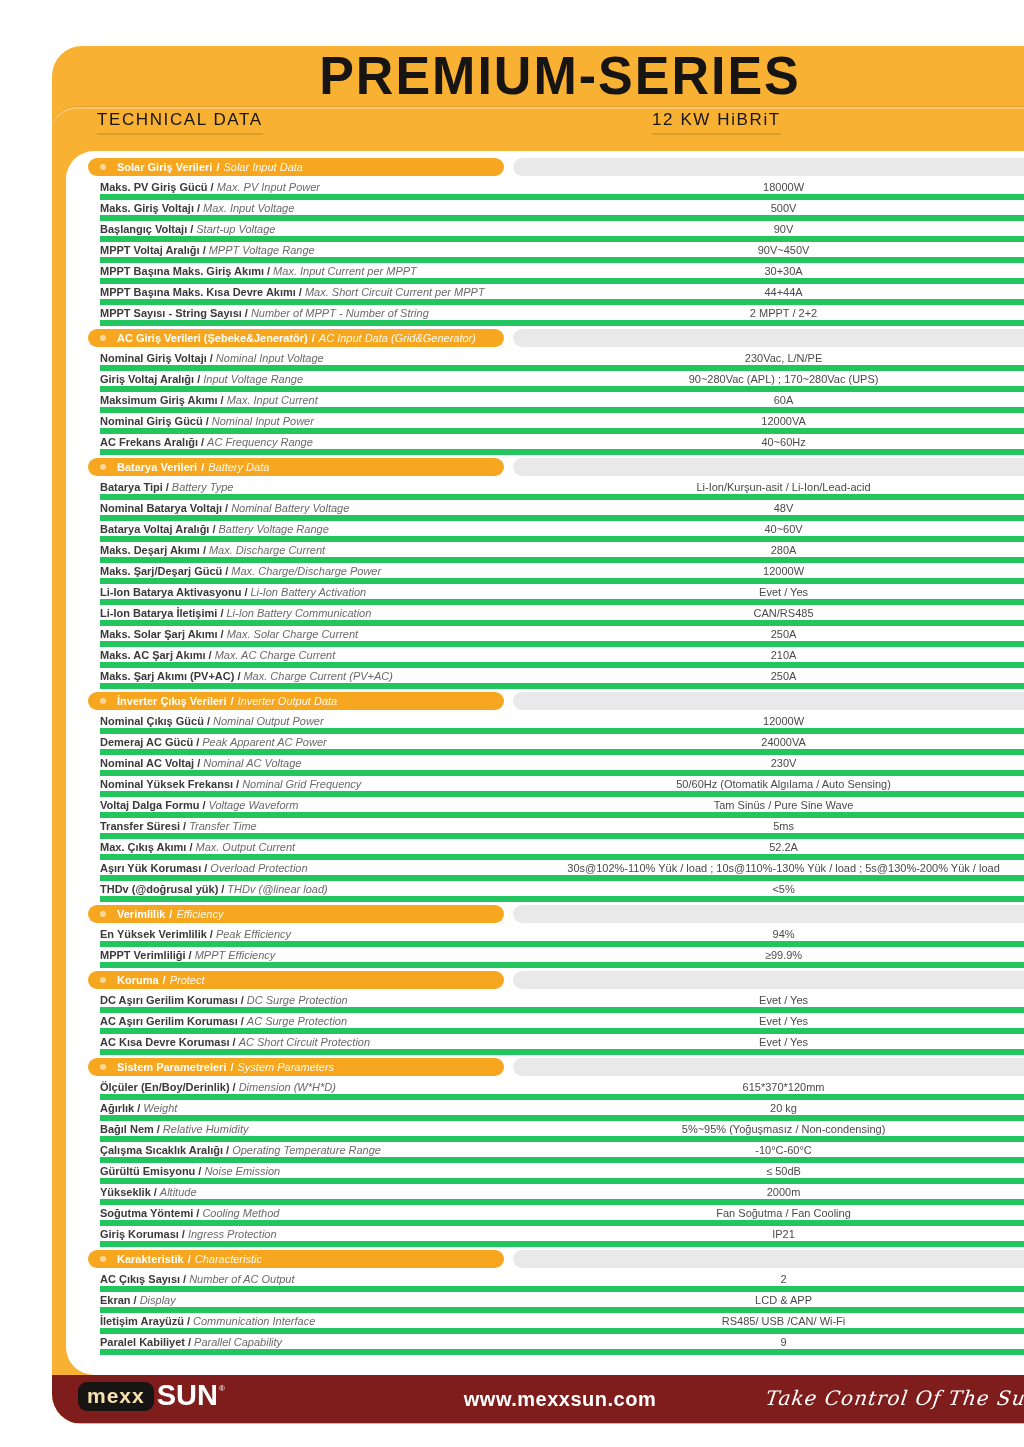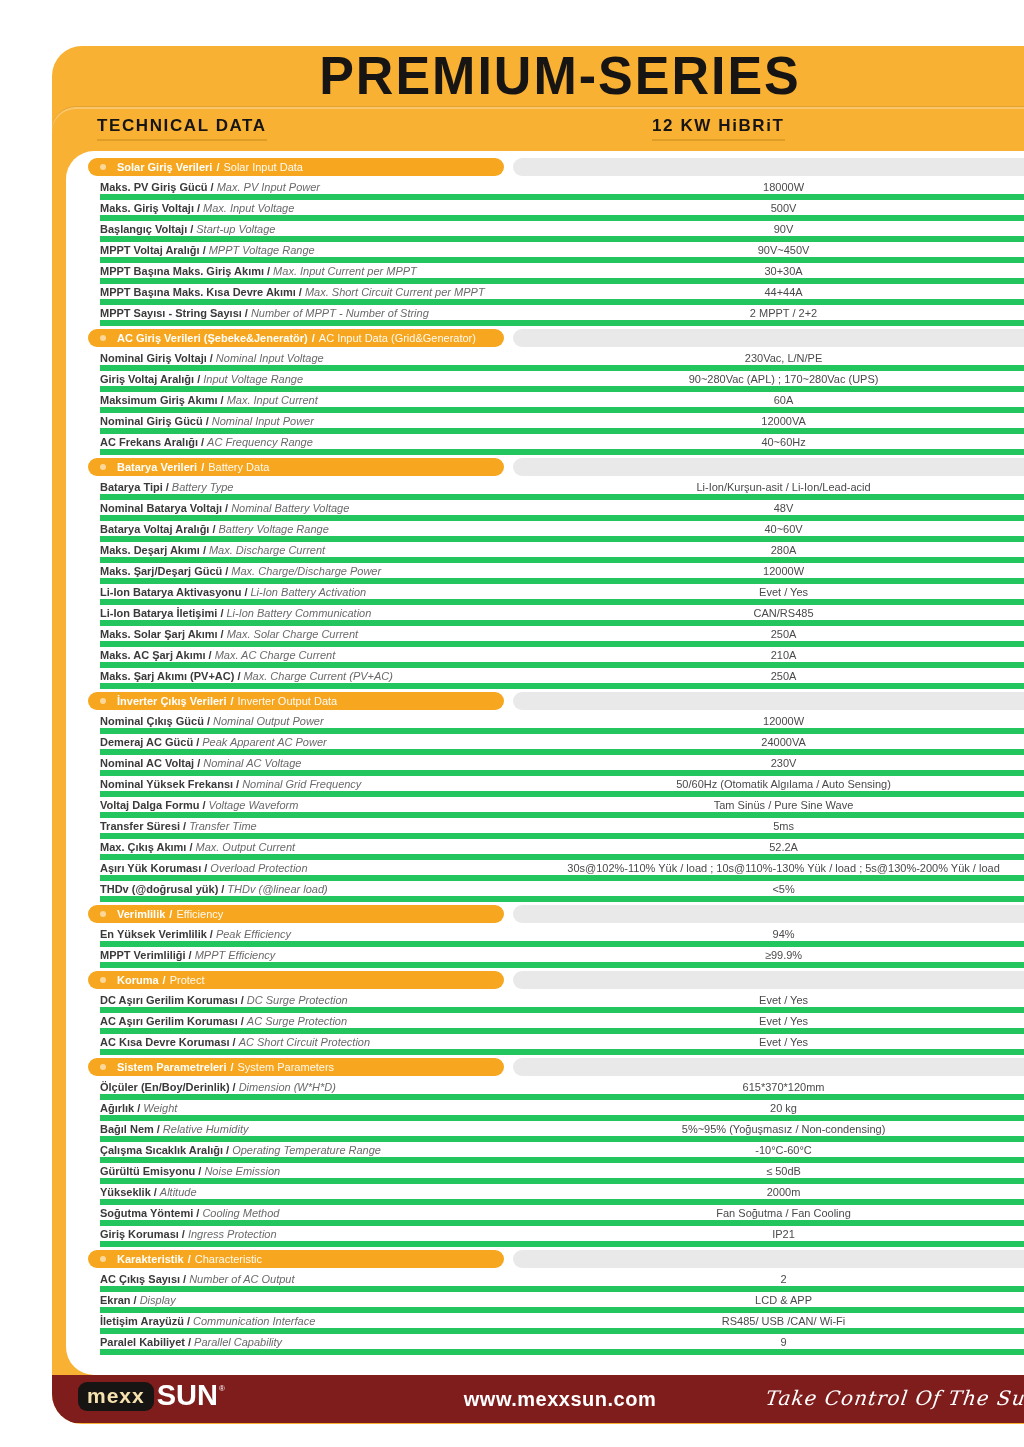--- a/index.html
+++ b/index.html
@@ -6,35 +6,35 @@
     font-family:"Liberation Sans", sans-serif;-webkit-font-smoothing:antialiased;}
   .card{position:absolute;left:52px;top:46px;width:1016px;height:1378px;
     background:#F8B133;border-radius:30px;overflow:hidden;}
   
   .title-band{height:60px;display:flex;align-items:center;justify-content:center;}
   .title-band h1{margin:0;font-size:52px;font-weight:900;color:#171513;
     letter-spacing:2px;transform:scaleY(1.02);}
   .subtitle-band{position:relative;height:44px;
     border-top:1px solid rgba(0,0,0,0.08);border-radius:24px 24px 0 0;
     box-shadow:inset 0 2px 0 rgba(255,255,255,0.28);}
-  .subtitle{position:absolute;top:9px;font-size:17px;font-weight:700;color:#171513;
+  .subtitle{position:absolute;top:3px;font-size:17px;font-weight:400;color:#171513;
     letter-spacing:1.6px;border-bottom:2px solid rgba(130,85,0,0.22);padding-bottom:3px;}
   .subtitle.left{left:45px;}
   .subtitle.right{left:600px;}
   
   .panel{margin:0 14px;height:1224px;background:#ffffff;border-radius:28px;
     padding-top:4px;box-sizing:border-box;overflow:hidden;}
   .sec-band{margin:3px 10px 3px 22px;height:18px;display:flex;gap:9px;}
   .pill{width:43.5%;background:#F6A71F;border-radius:10px;display:flex;
     align-items:center;padding-left:12px;box-sizing:border-box;color:#ffffff;
     font-size:11px;white-space:nowrap;}
   .pill .dot{width:6px;height:6px;border-radius:50%;background:rgba(255,255,255,0.55);
     margin-right:11px;flex:none;}
   .pill .tr{font-weight:700;}
-  .pill .en{font-weight:400;opacity:.95;}
+  .pill .en{font-style:italic;font-weight:400;opacity:.95;}
   .pill .sep{font-weight:700;margin:0 4px;}
   .graybar{flex:1;background:#E9E9E9;border-radius:10px;}
   .row{margin-left:34px;margin-right:24px;height:21px;display:flex;align-items:center;
     border-bottom:6px solid #22c55e;font-size:11px;box-sizing:border-box;}
   .row .label{width:47%;white-space:nowrap;overflow:hidden;}
   .row .label .tr{font-weight:700;color:#3a3a3a;}
   .row .label .sep{font-weight:700;color:#3a3a3a;margin:0 3px;}
   .row .label .en{font-style:italic;color:#6a6a6a;}
   .row .value{flex:1;text-align:center;color:#4a4a4a;white-space:nowrap;}
   

